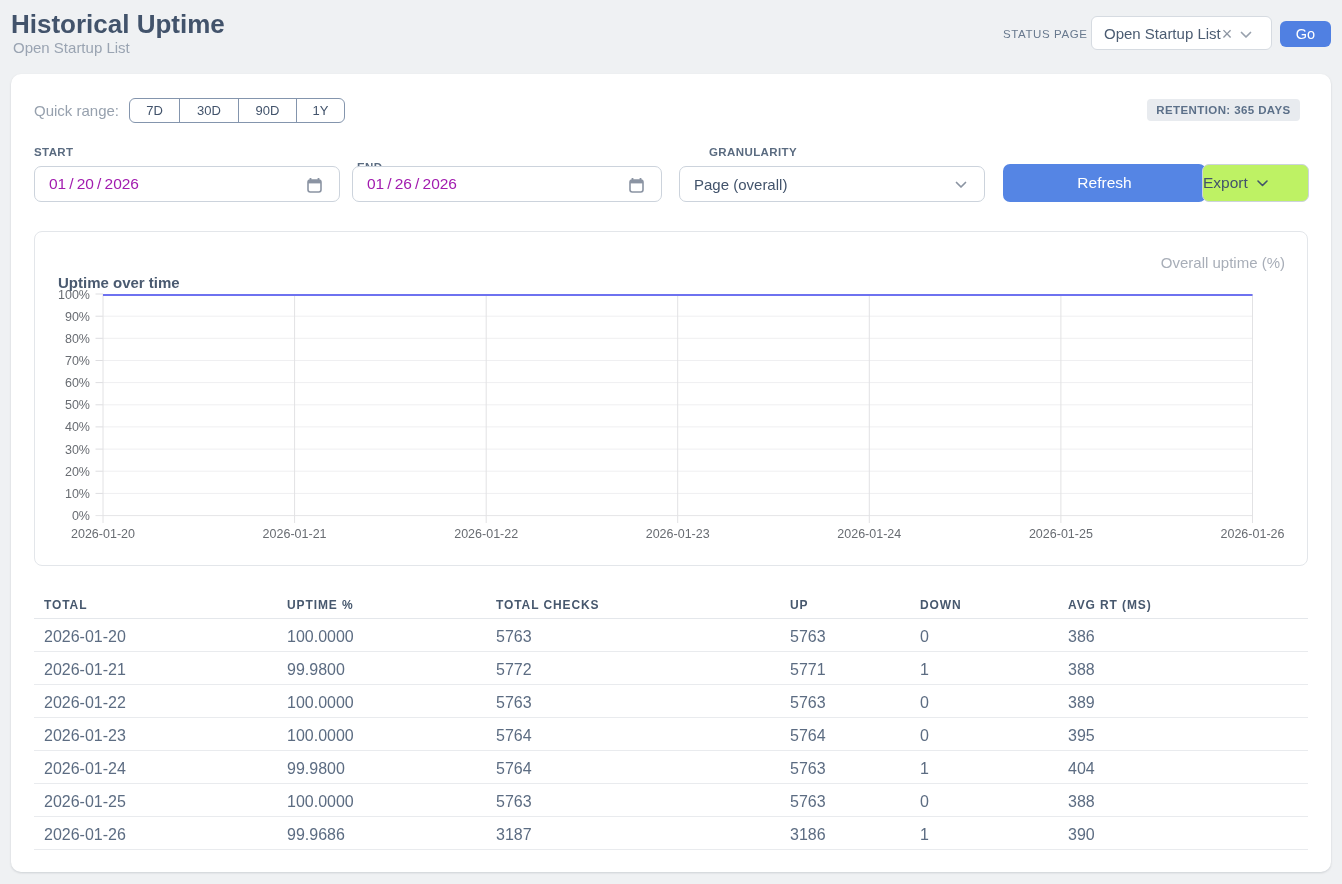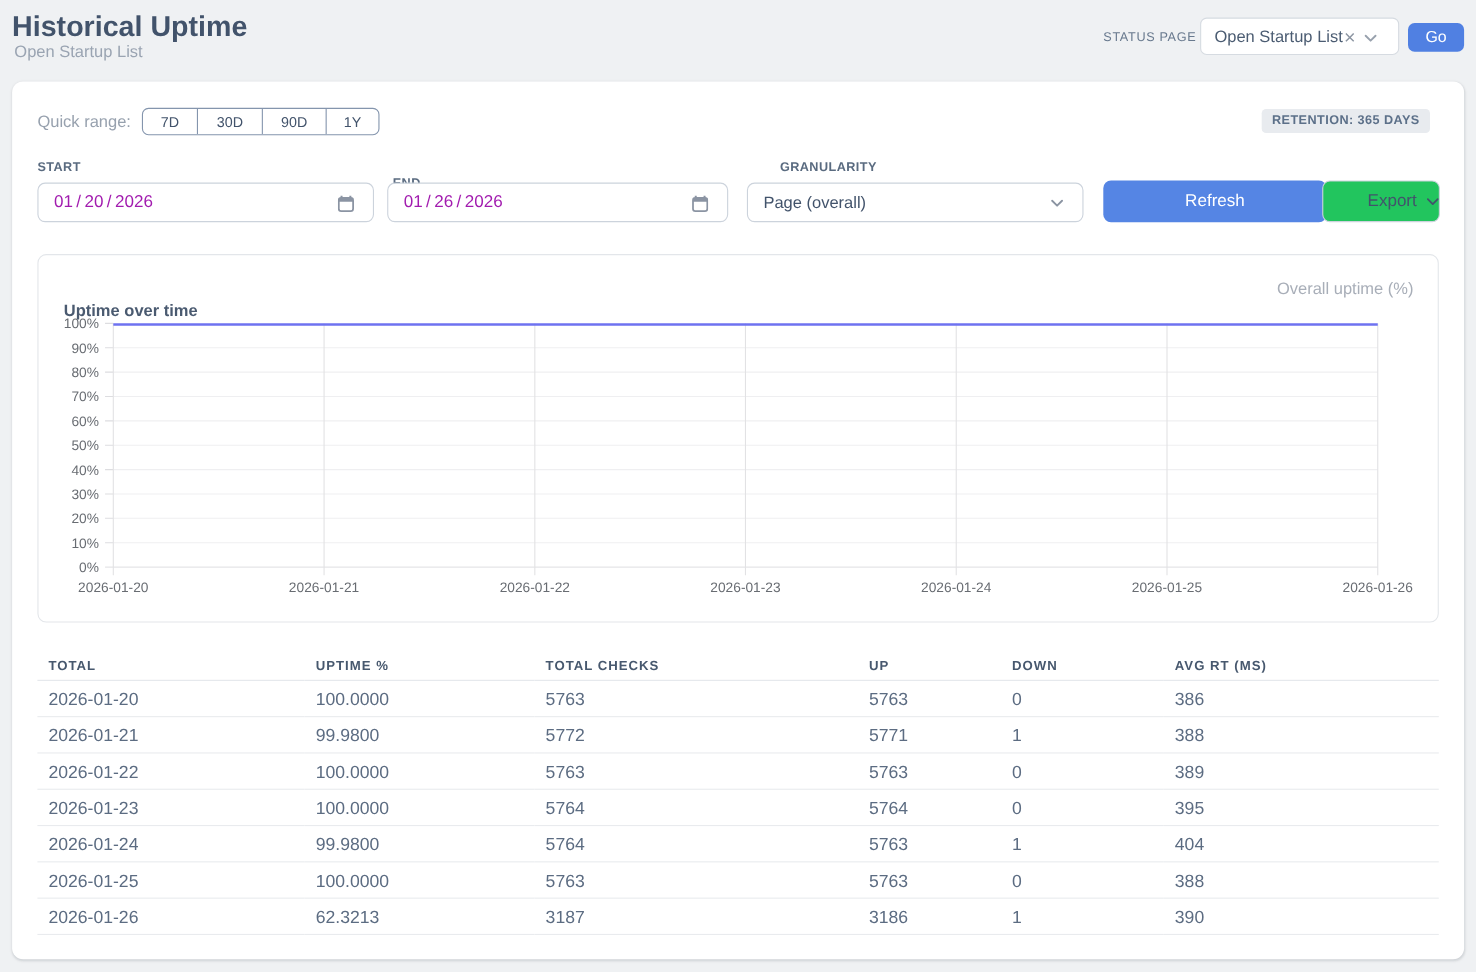--- a/index.html
+++ b/index.html
@@ -73,23 +73,23 @@
 }
 .inp svg.cal { position:absolute; right:17px; top:10px; }
 .inp svg.chev { position:absolute; right:17px; top:14px; }
 .btn-refresh {
   position:absolute; left:992px; top:90px; width:203px; height:38px;
   background:#5585e4; border-radius:7px; color:#fff; font-size:15.5px;
   display:flex; align-items:center; justify-content:center;
 }
 .btn-export {
   position:absolute; left:1191px; top:90px; width:107px; height:38px;
-  background:#22c55e; border:1px solid #ccd3dc; border-radius:7px;
+  background:#bef264; border:1px solid #ccd3dc; border-radius:7px;
   color:#42536b; font-size:15.5px;
-  display:flex; align-items:center; justify-content:flex-end; gap:9px;
+  display:flex; align-items:center; justify-content:flex-start; gap:9px;
 }
 
 
 .chartbox {
   position:absolute; left:23px; top:157px; width:1274px; height:335px;
   border:1px solid #e3e6ea; border-radius:8px; background:#fff;
 }
 .ct-title { position:absolute; left:23px; top:22px; font-size:15px; font-weight:700; color:#4a5a70;margin-top:20px; }
 .ct-right { position:absolute; right:22px; top:22px; font-size:15px; color:#a8aeb8; }
 
@@ -292,21 +292,21 @@
     <tr>
           <td>2026-01-25</td>
           <td>100.0000</td>
           <td>5763</td>
           <td>5763</td>
           <td>0</td>
           <td>388</td>
         </tr>
     <tr>
           <td>2026-01-26</td>
-          <td>62.3213</td>
+          <td>99.9686</td>
           <td>3187</td>
           <td>3186</td>
           <td>1</td>
           <td>390</td>
         </tr>
   </tbody>
     </table>
 </div>
 
 </body></html>

